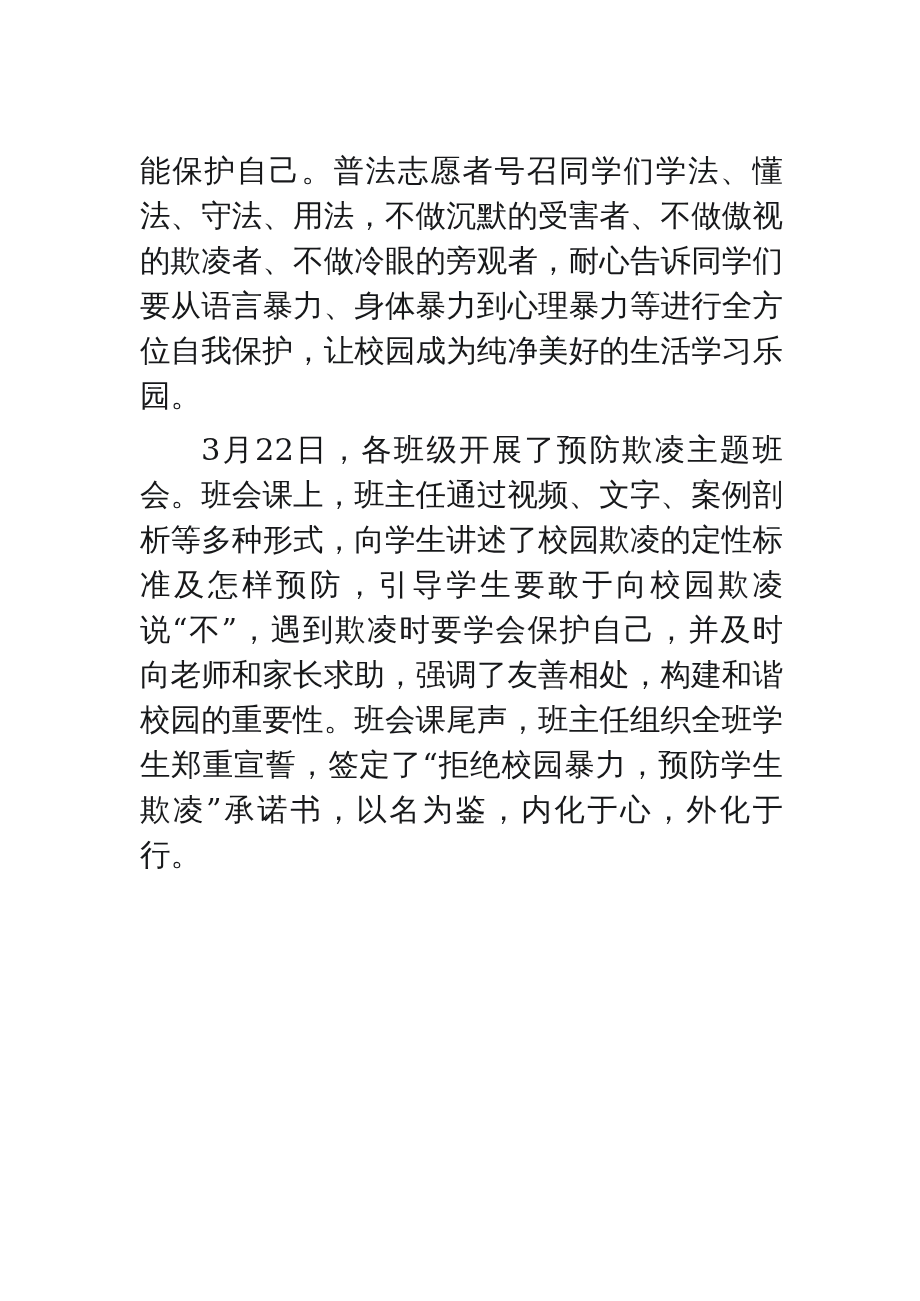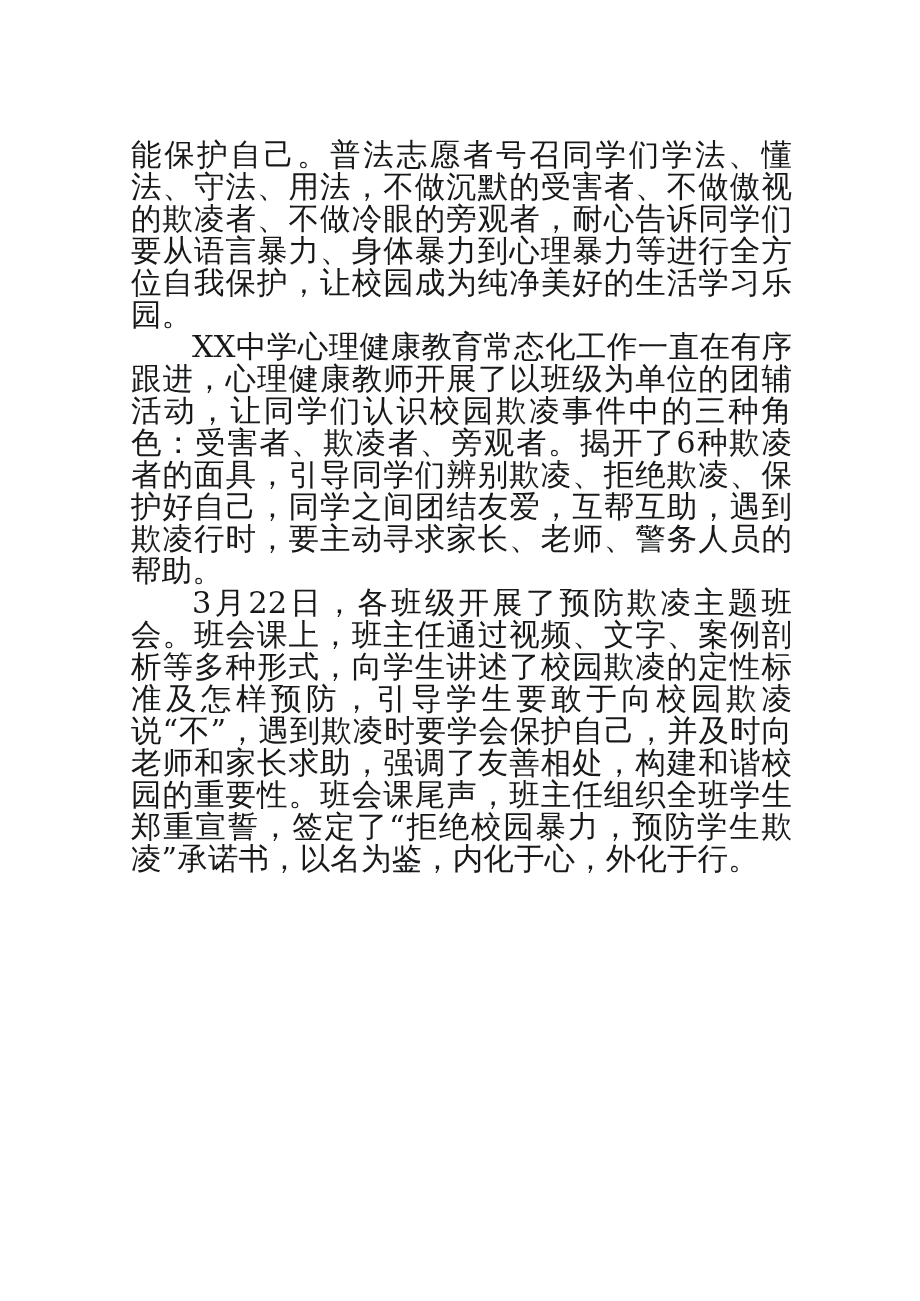--- a/index.html
+++ b/index.html
@@ -29,26 +29,26 @@
     position: absolute;
     left: 131px;
     top: 139px;
     width: 661px;
   }
 
   
   .para {
     font-family: "DejaVu Serif", "Liberation Serif", serif;
     font-size: 30.5px;
-    line-height: 32px;
+    line-height: 45px;
     color: #17181a;
     text-align: justify;
     text-justify: inter-ideograph;
     text-indent: 61px;
-    margin: 0;
+    margin: 9px;
     letter-spacing: 0.1px;
     font-weight: 400;
   }
 
   .para.no-indent {
     text-indent: 0;
   }
 
   
   .heading {
@@ -66,18 +66,17 @@
 </head>
 <body>
 
 <div class="page">
   <div class="content">
 
     <p class="para no-indent">能保护自己。普法志愿者号召同学们学法、懂法、守法、用法，不做沉默的受害者、不做傲视的欺凌者、不做冷眼的旁观者，耐心告诉同学们要从语言暴力、身体暴力到心理暴力等进行全方位自我保护，让校园成为纯净美好的生活学习乐园。</p>
 
 
 
-    <p class="para">XX中学心理健康教育常态化工作一直在有序跟进，心理健康教师开展了以班级为单位的团辅活动，让同学们认识校园欺凌事件中的三种角色：受害者、欺凌者、旁观者。揭开了6种欺凌者的面具，引导同学们辨别欺凌、拒绝欺凌、保护好自己，同学之间团结友爱，互帮互助，遇到欺凌行时，要主动寻求家长、老师、警务人员的帮助。</p>
 
     <p class="para">3月22日，各班级开展了预防欺凌主题班会。班会课上，班主任通过视频、文字、案例剖析等多种形式，向学生讲述了校园欺凌的定性标准及怎样预防，引导学生要敢于向校园欺凌说“不”，遇到欺凌时要学会保护自己，并及时向老师和家长求助，强调了友善相处，构建和谐校园的重要性。班会课尾声，班主任组织全班学生郑重宣誓，签定了“拒绝校园暴力，预防学生欺凌”承诺书，以名为鉴，内化于心，外化于行。</p>
 
   </div>
 </div>
 
 </body></html>

